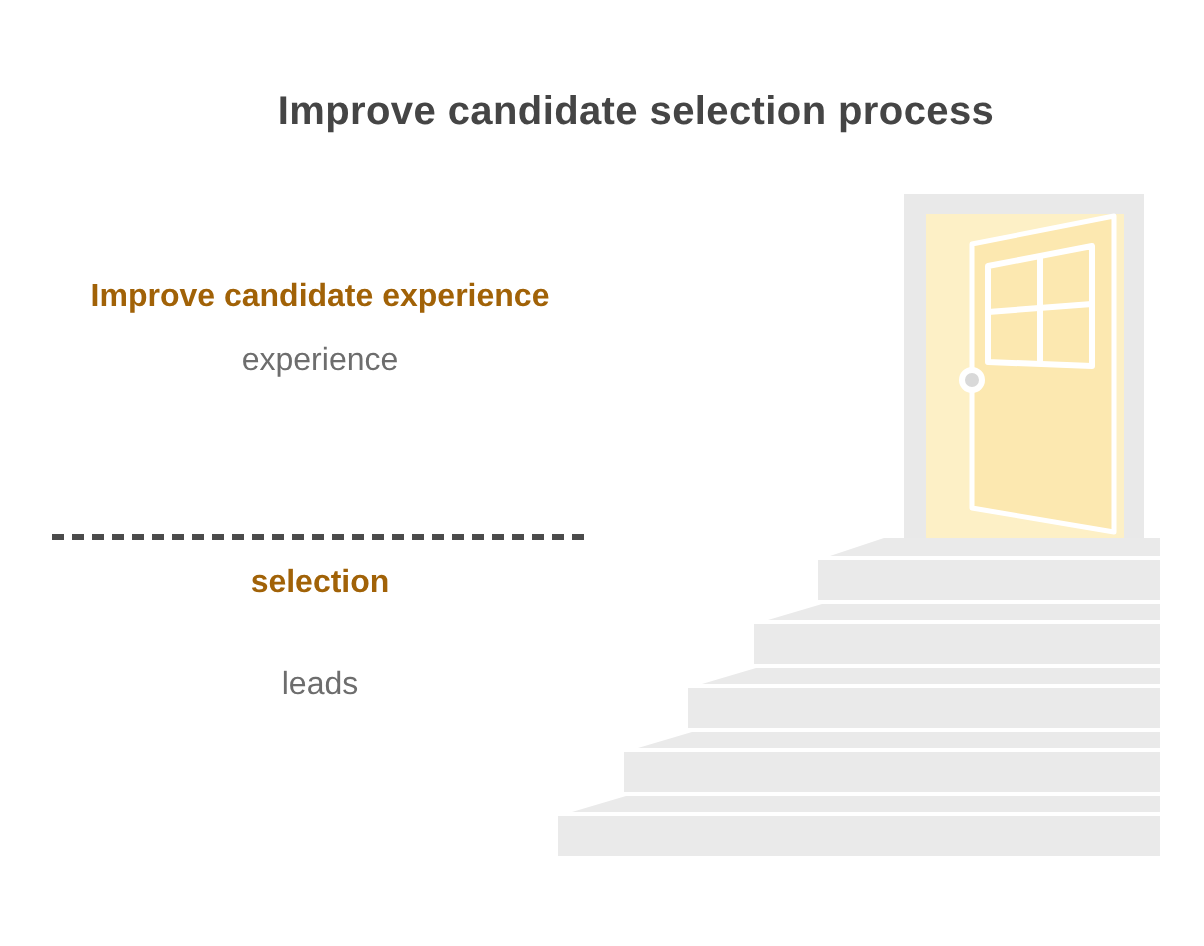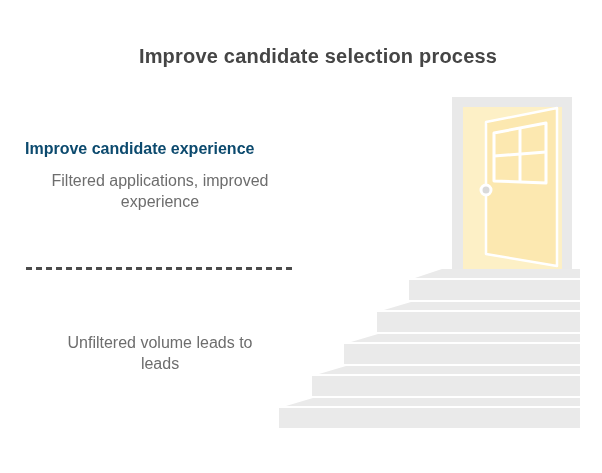--- a/index.html
+++ b/index.html
@@ -12,22 +12,22 @@
   }
   .canvas{position:absolute;inset:0;width:602px;height:473px;}
   .page-title{
     position:absolute;top:45px;left:0;width:602px;
     text-align:center;
     font-size:20px;font-weight:bold;color:#454545;
     letter-spacing:0.2px;
     padding-left:17px;
   }
   .heading{
-    position:absolute;left:25px;width:270px;text-align:left;
-    font-size:16px;font-weight:bold;color:#0c4a6e;line-height:19px;
+    position:absolute;left:25px;width:270px;text-align:center;
+    font-size:16px;font-weight:bold;color:#a16207;line-height:19px;
   }
   .desc{
     position:absolute;left:25px;width:270px;text-align:center;
     font-size:16px;font-weight:normal;color:#6d6d6d;line-height:21px;
   }
   .line{display:block;}
   .heading-top{top:139px;}
   .desc-top{top:170px;}
   .divider{
     position:absolute;left:26px;top:267px;width:268px;height:3px;
@@ -44,30 +44,29 @@
 <body>
 
 <div class="canvas">
 
   <div class="page-title">Improve candidate selection process</div>
 
   <div class="heading heading-top">
     <span class="line">Improve candidate experience</span>
   </div>
   <div class="desc desc-top">
-    <span class="line">Filtered applications, improved</span>
     <span class="line">experience</span>
   </div>
 
   <div class="divider"></div>
 
   <div class="heading heading-bottom">
+    <span class="line">selection</span>
   </div>
   <div class="desc desc-bottom">
-    <span class="line">Unfiltered volume leads to</span>
     <span class="line">leads</span>
   </div>
 
   <svg viewBox="0 0 602 473" width="602" height="473" aria-hidden="true">
 
     <g>
       <rect class="frame" x="452" y="97" width="11" height="172" fill="#e9e9e9"></rect>
       <rect class="frame" x="452" y="97" width="120" height="10" fill="#e9e9e9"></rect>
       <rect class="frame" x="562" y="97" width="10" height="172" fill="#e9e9e9"></rect>
     </g>

